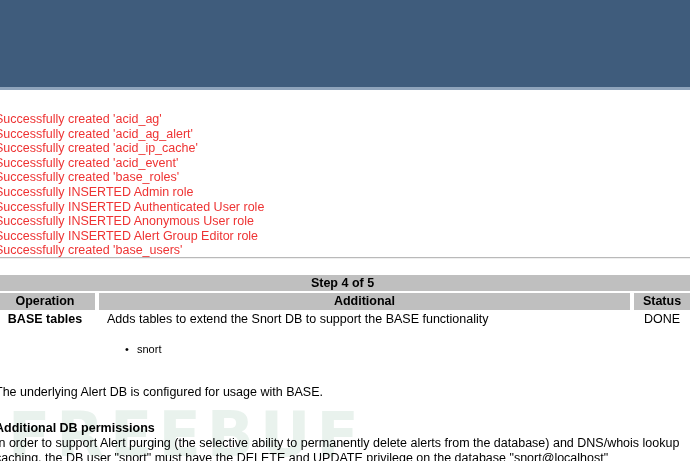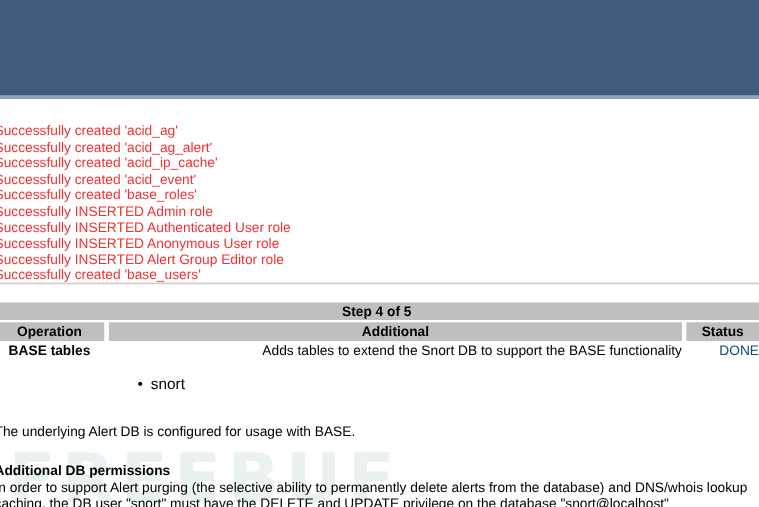--- a/index.html
+++ b/index.html
@@ -124,28 +124,28 @@
   }
   .col-gap { background: #ffffff; width: 4px; }
   .cell {
     height: 19px;
     background: #ffffff;
     font-size: 12.5px;
     color: #000000;
     line-height: 19px;
   }
   .cell-op { font-weight: bold; text-align: center; }
-  .cell-desc { text-align: right; padding-left: 8px !important; }
-  .cell-status { text-align: right; color: #0c4a6e; }
+  .cell-desc { text-align: left; padding-left: 8px !important; }
+  .cell-status { text-align: center; color: #000000; }
 
   
   .bullets {
     position: absolute;
     left: 125px; top: 252px;
-    font-size: 14px;
+    font-size: 11px;
     color: #000000;
   }
   .bullet-item { line-height: 15px; white-space: nowrap; }
   .bullet-dot {
     display: inline-block;
     width: 12px;
     color: #000;
   }
 
   
@@ -196,21 +196,21 @@
         <td class="step-bar" colspan="5">Step 4 of 5</td>
       </tr>
       <tr class="spacer-row">
         <td colspan="5"></td>
       </tr>
       <tr>
         <th class="col-head" style="width:100px">Operation</th>
         <td class="col-gap"></td>
         <th class="col-head">Additional</th>
         <td class="col-gap"></td>
-        <th class="col-head" style="width:66px">Status</th>
+        <th class="col-head" style="width:56px">Status</th>
       </tr>
       <tr>
         <td class="cell cell-op">BASE tables</td>
         <td class="cell"></td>
         <td class="cell cell-desc">Adds tables to extend the Snort DB to support the BASE functionality</td>
         <td class="cell"></td>
         <td class="cell cell-status">DONE</td>
       </tr>
     </tbody>
       </table>

